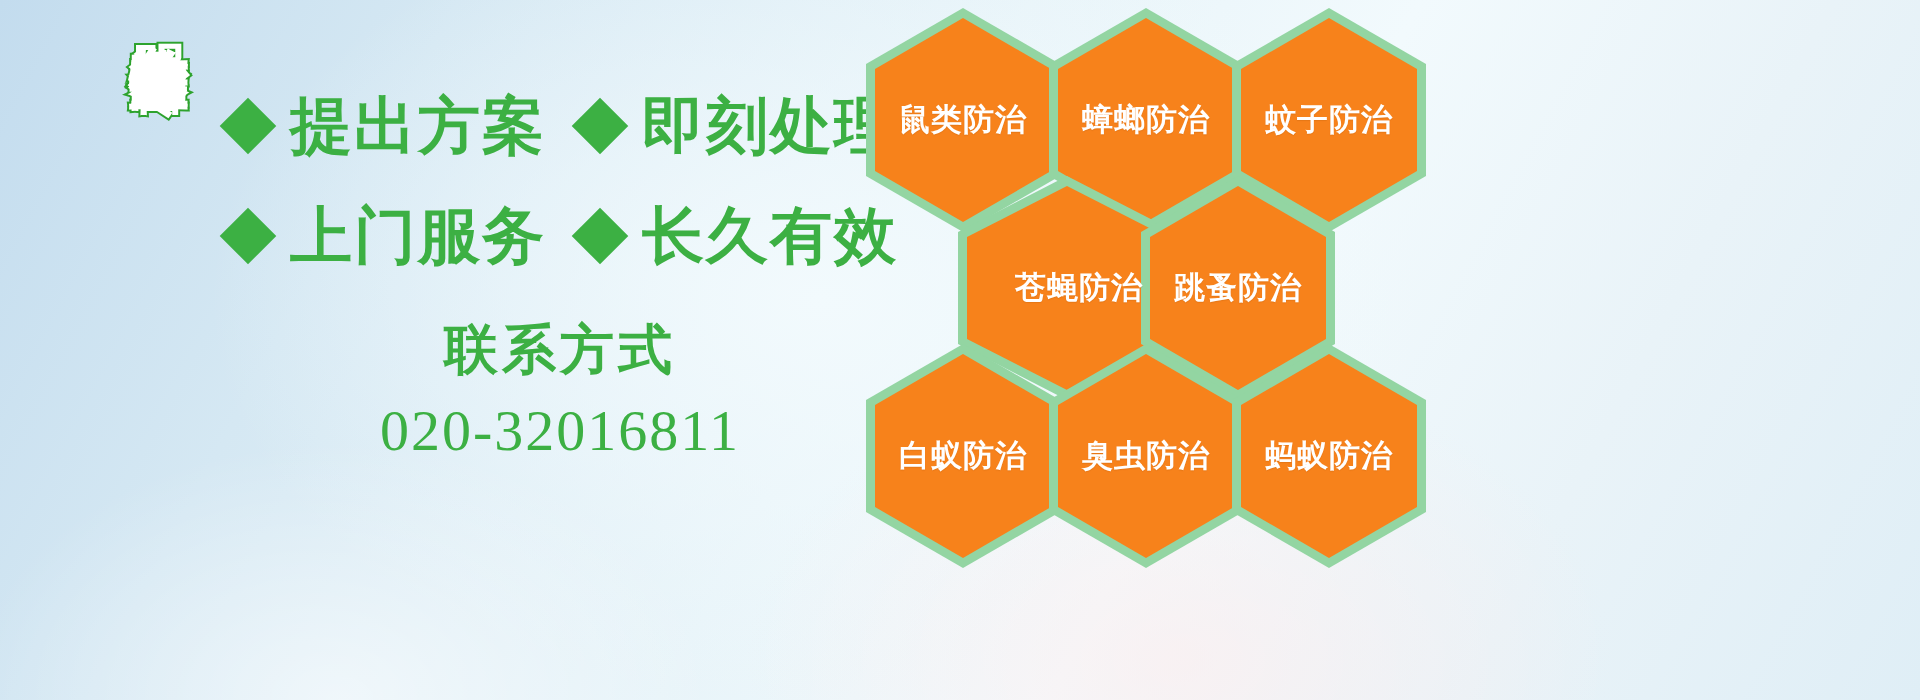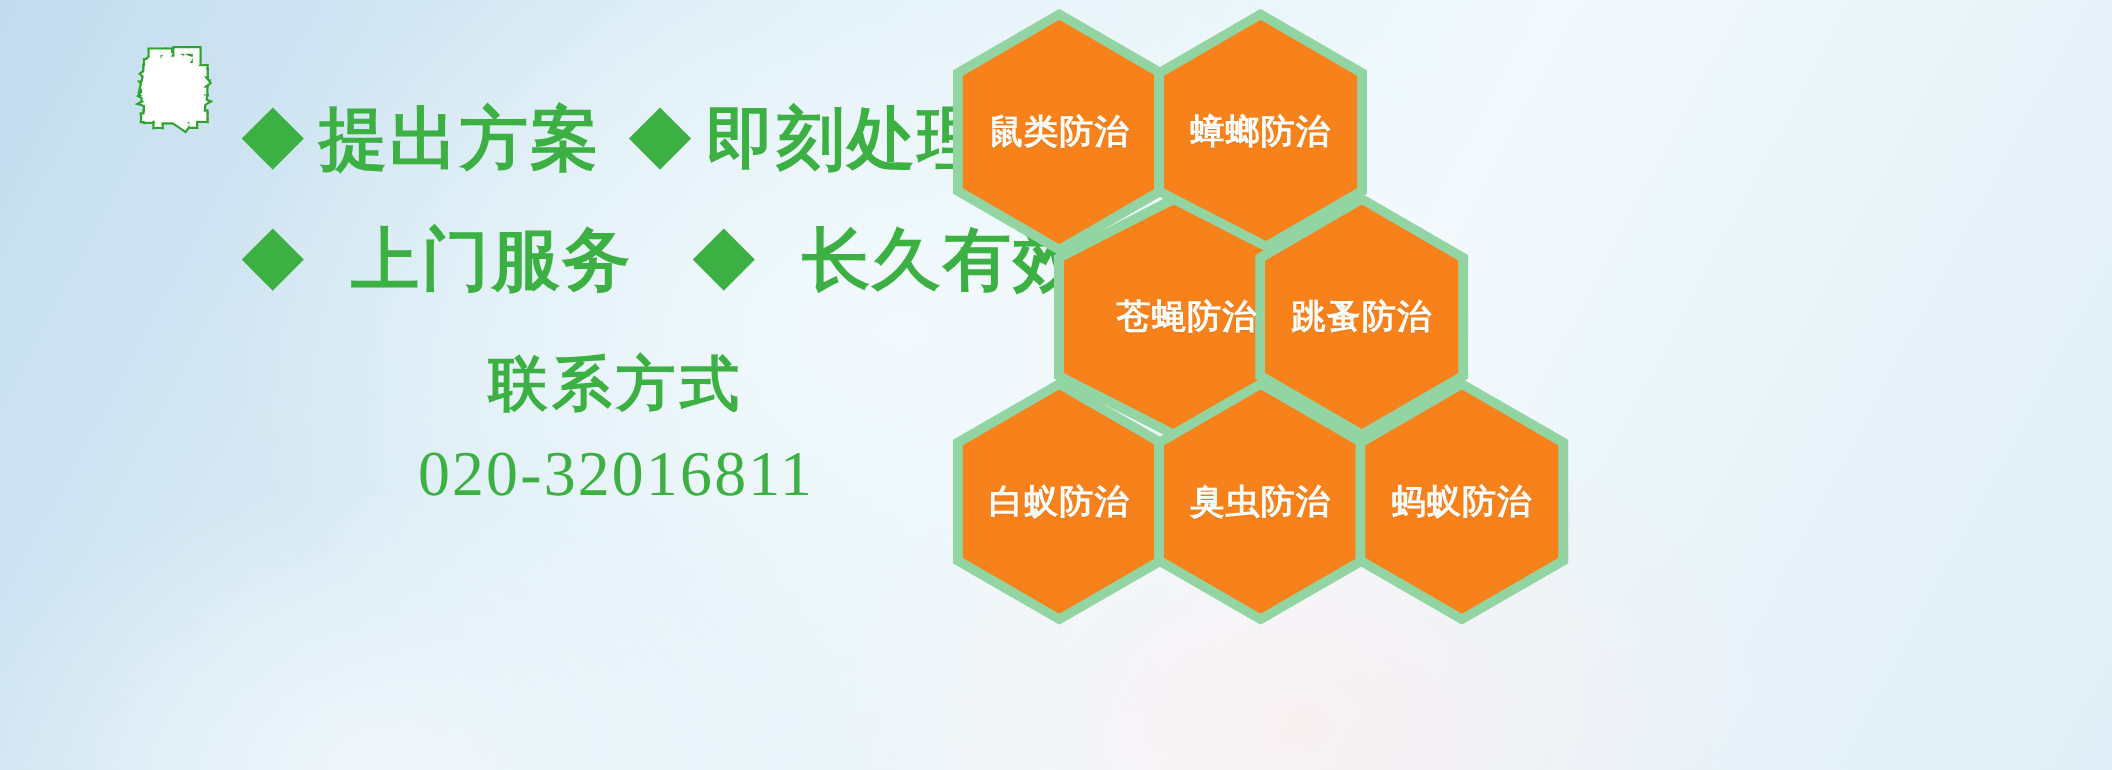--- a/index.html
+++ b/index.html
@@ -39,21 +39,21 @@
     position:absolute;
     display:flex;
     align-items:center;
     color:#3cb043;
     font-weight:bold;
     font-size:62px;
     letter-spacing:2px;
     white-space:nowrap;
   }
   #feature-row-1{left:228px;top:84px;}
-  #feature-row-2{left:228px;top:194px;gap:29px;}
+  #feature-row-2{left:228px;top:194px;}
   .bullet-diamond{
     display:inline-block;
     width:40px;height:40px;
     background:#3cb043;
     transform:rotate(45deg);
     margin-right:22px;
     flex:0 0 auto;
   }
   .feature-text{margin-right:34px;}
   .feature-text:last-child{margin-right:0;}
@@ -135,20 +135,25 @@
       <span class="hex-inner"></span>
       <span class="hex-label">鼠类防治</span>
     </div>
 
     <div class="hex" style="left:1049px;top:8px;">
       <span class="hex-outer"></span>
       <span class="hex-inner"></span>
       <span class="hex-label">蟑螂防治</span>
     </div>
 
+    <div class="hex" style="left:1232px;top:8px;">
+      <span class="hex-outer"></span>
+      <span class="hex-inner"></span>
+      <span class="hex-label">蚊子防治</span>
+    </div>
 
     <div class="hex" style="left:958px;top:176px;padding-left:24px;">
       <span class="hex-outer"></span>
       <span class="hex-inner"></span>
       <span class="hex-label">苍蝇防治</span>
     </div>
 
     <div class="hex" style="left:1141px;top:176px;">
       <span class="hex-outer"></span>
       <span class="hex-inner"></span>

